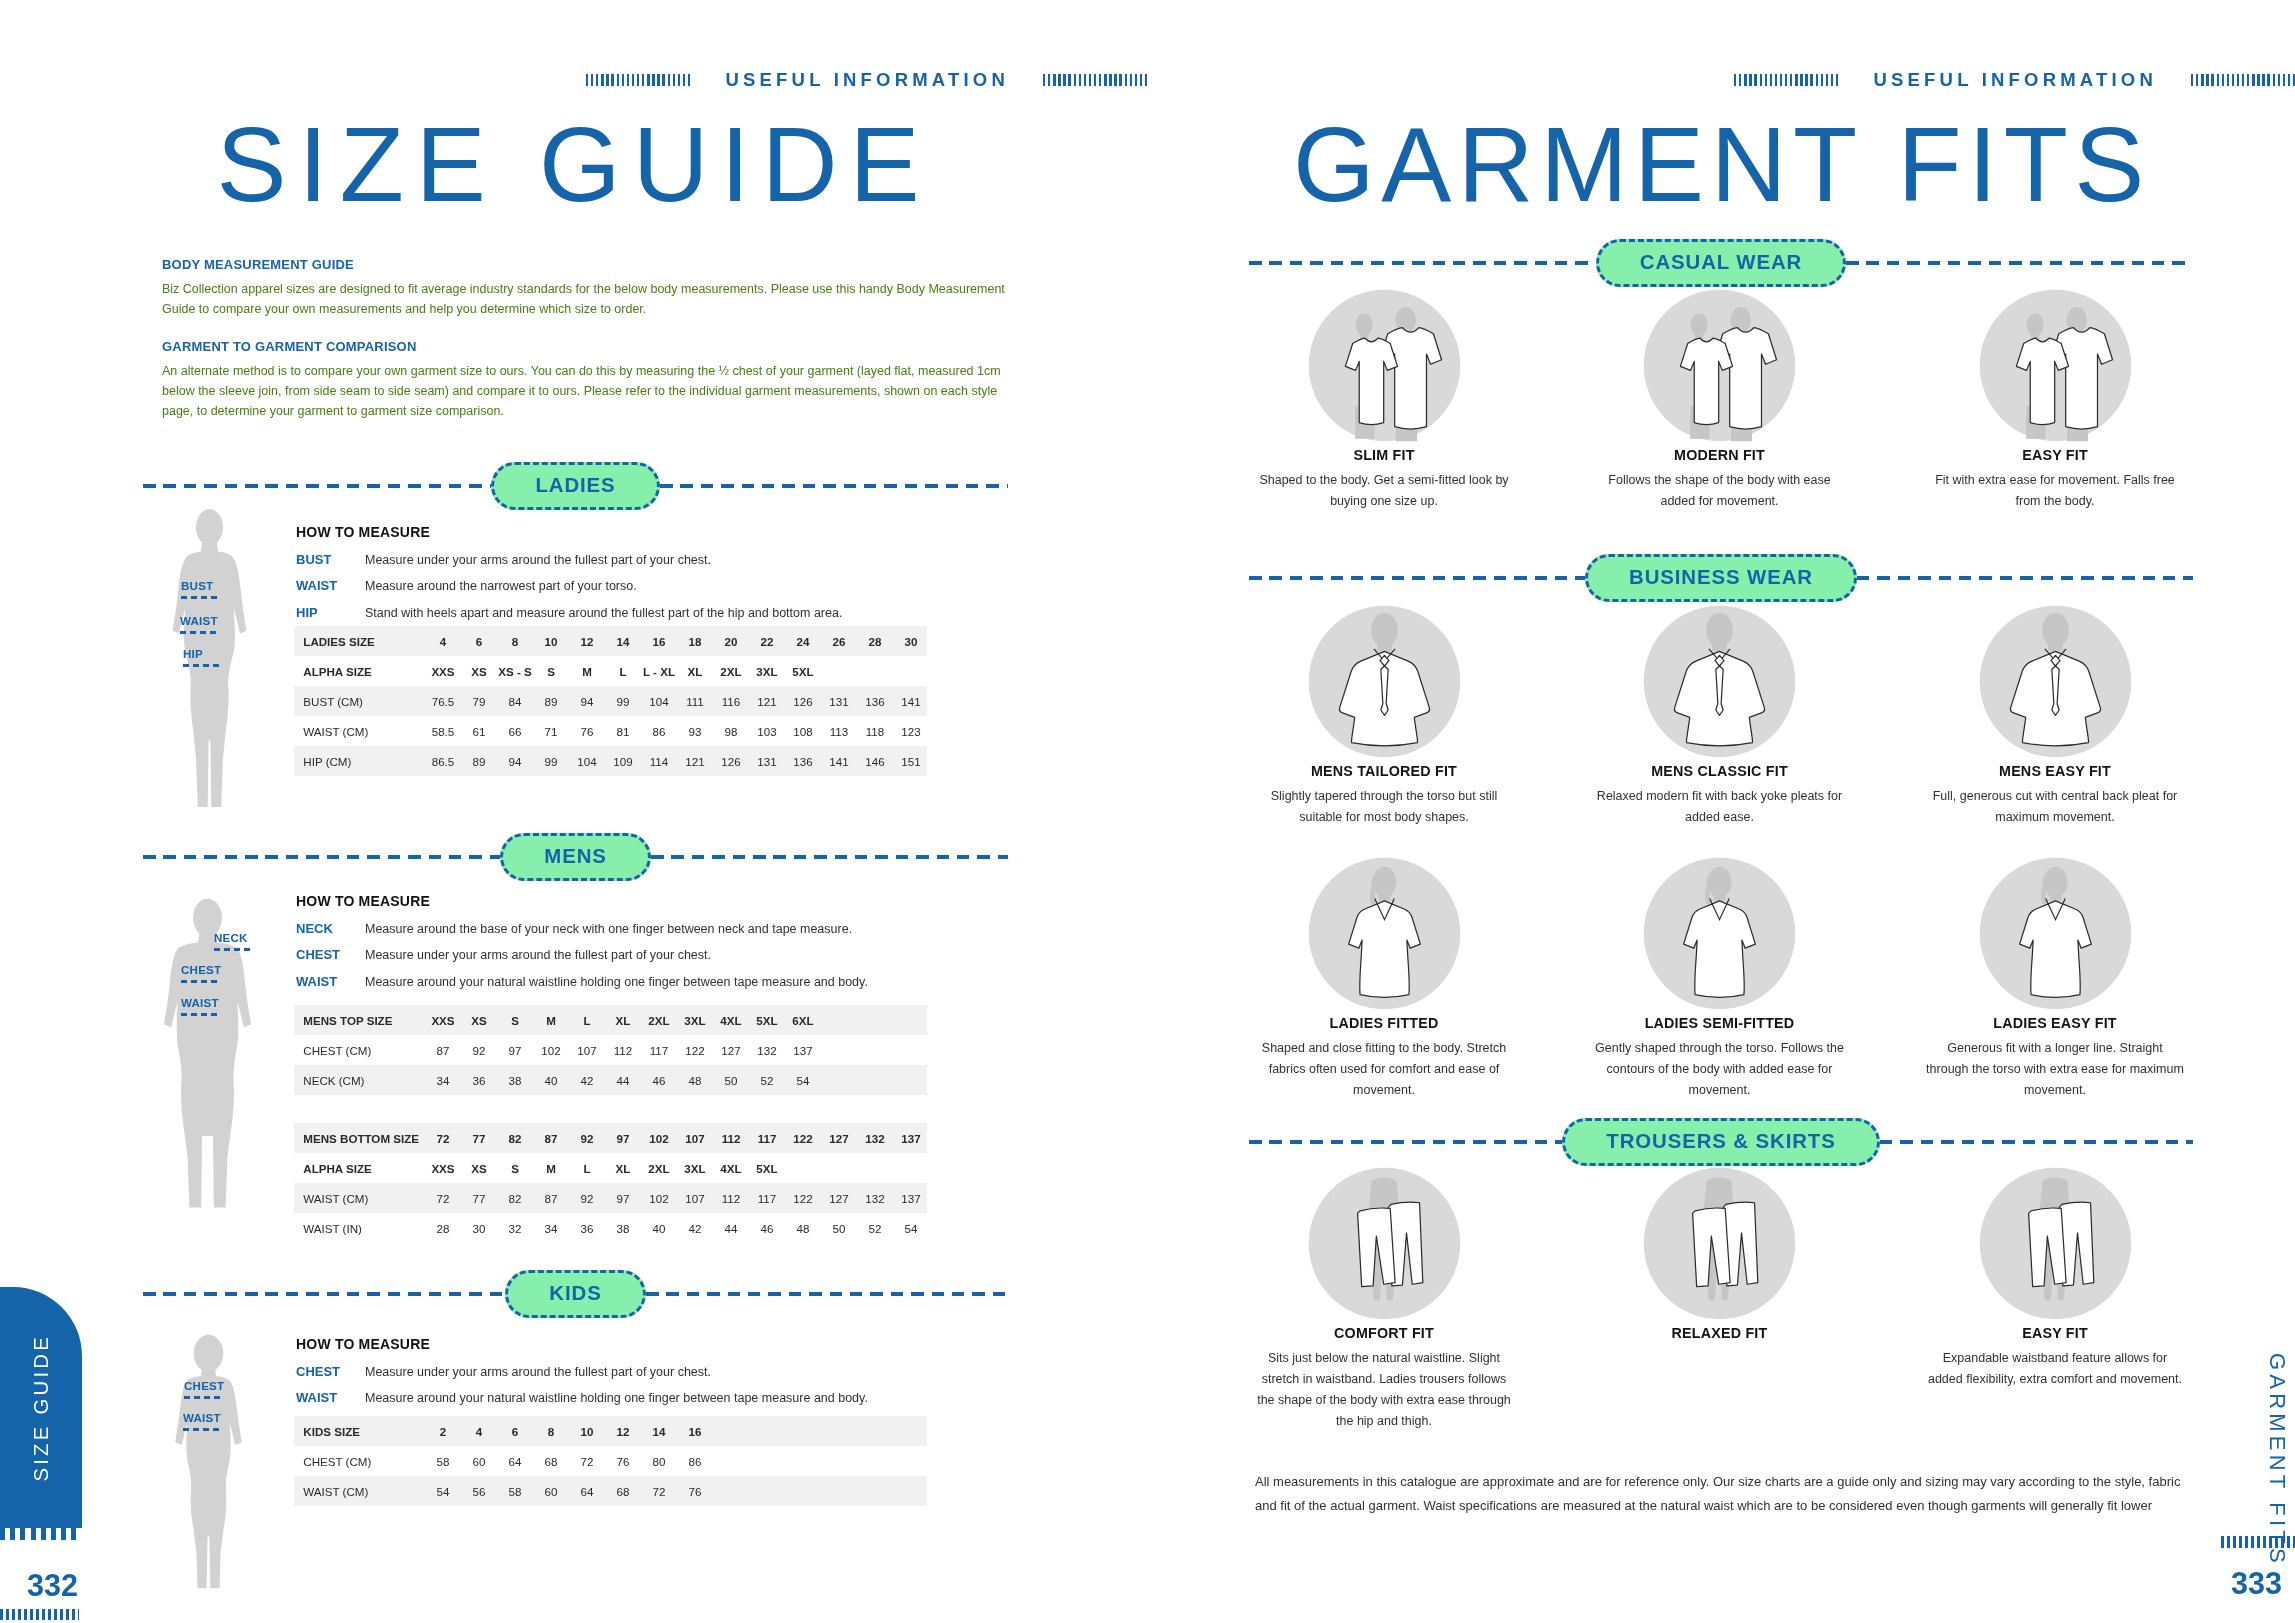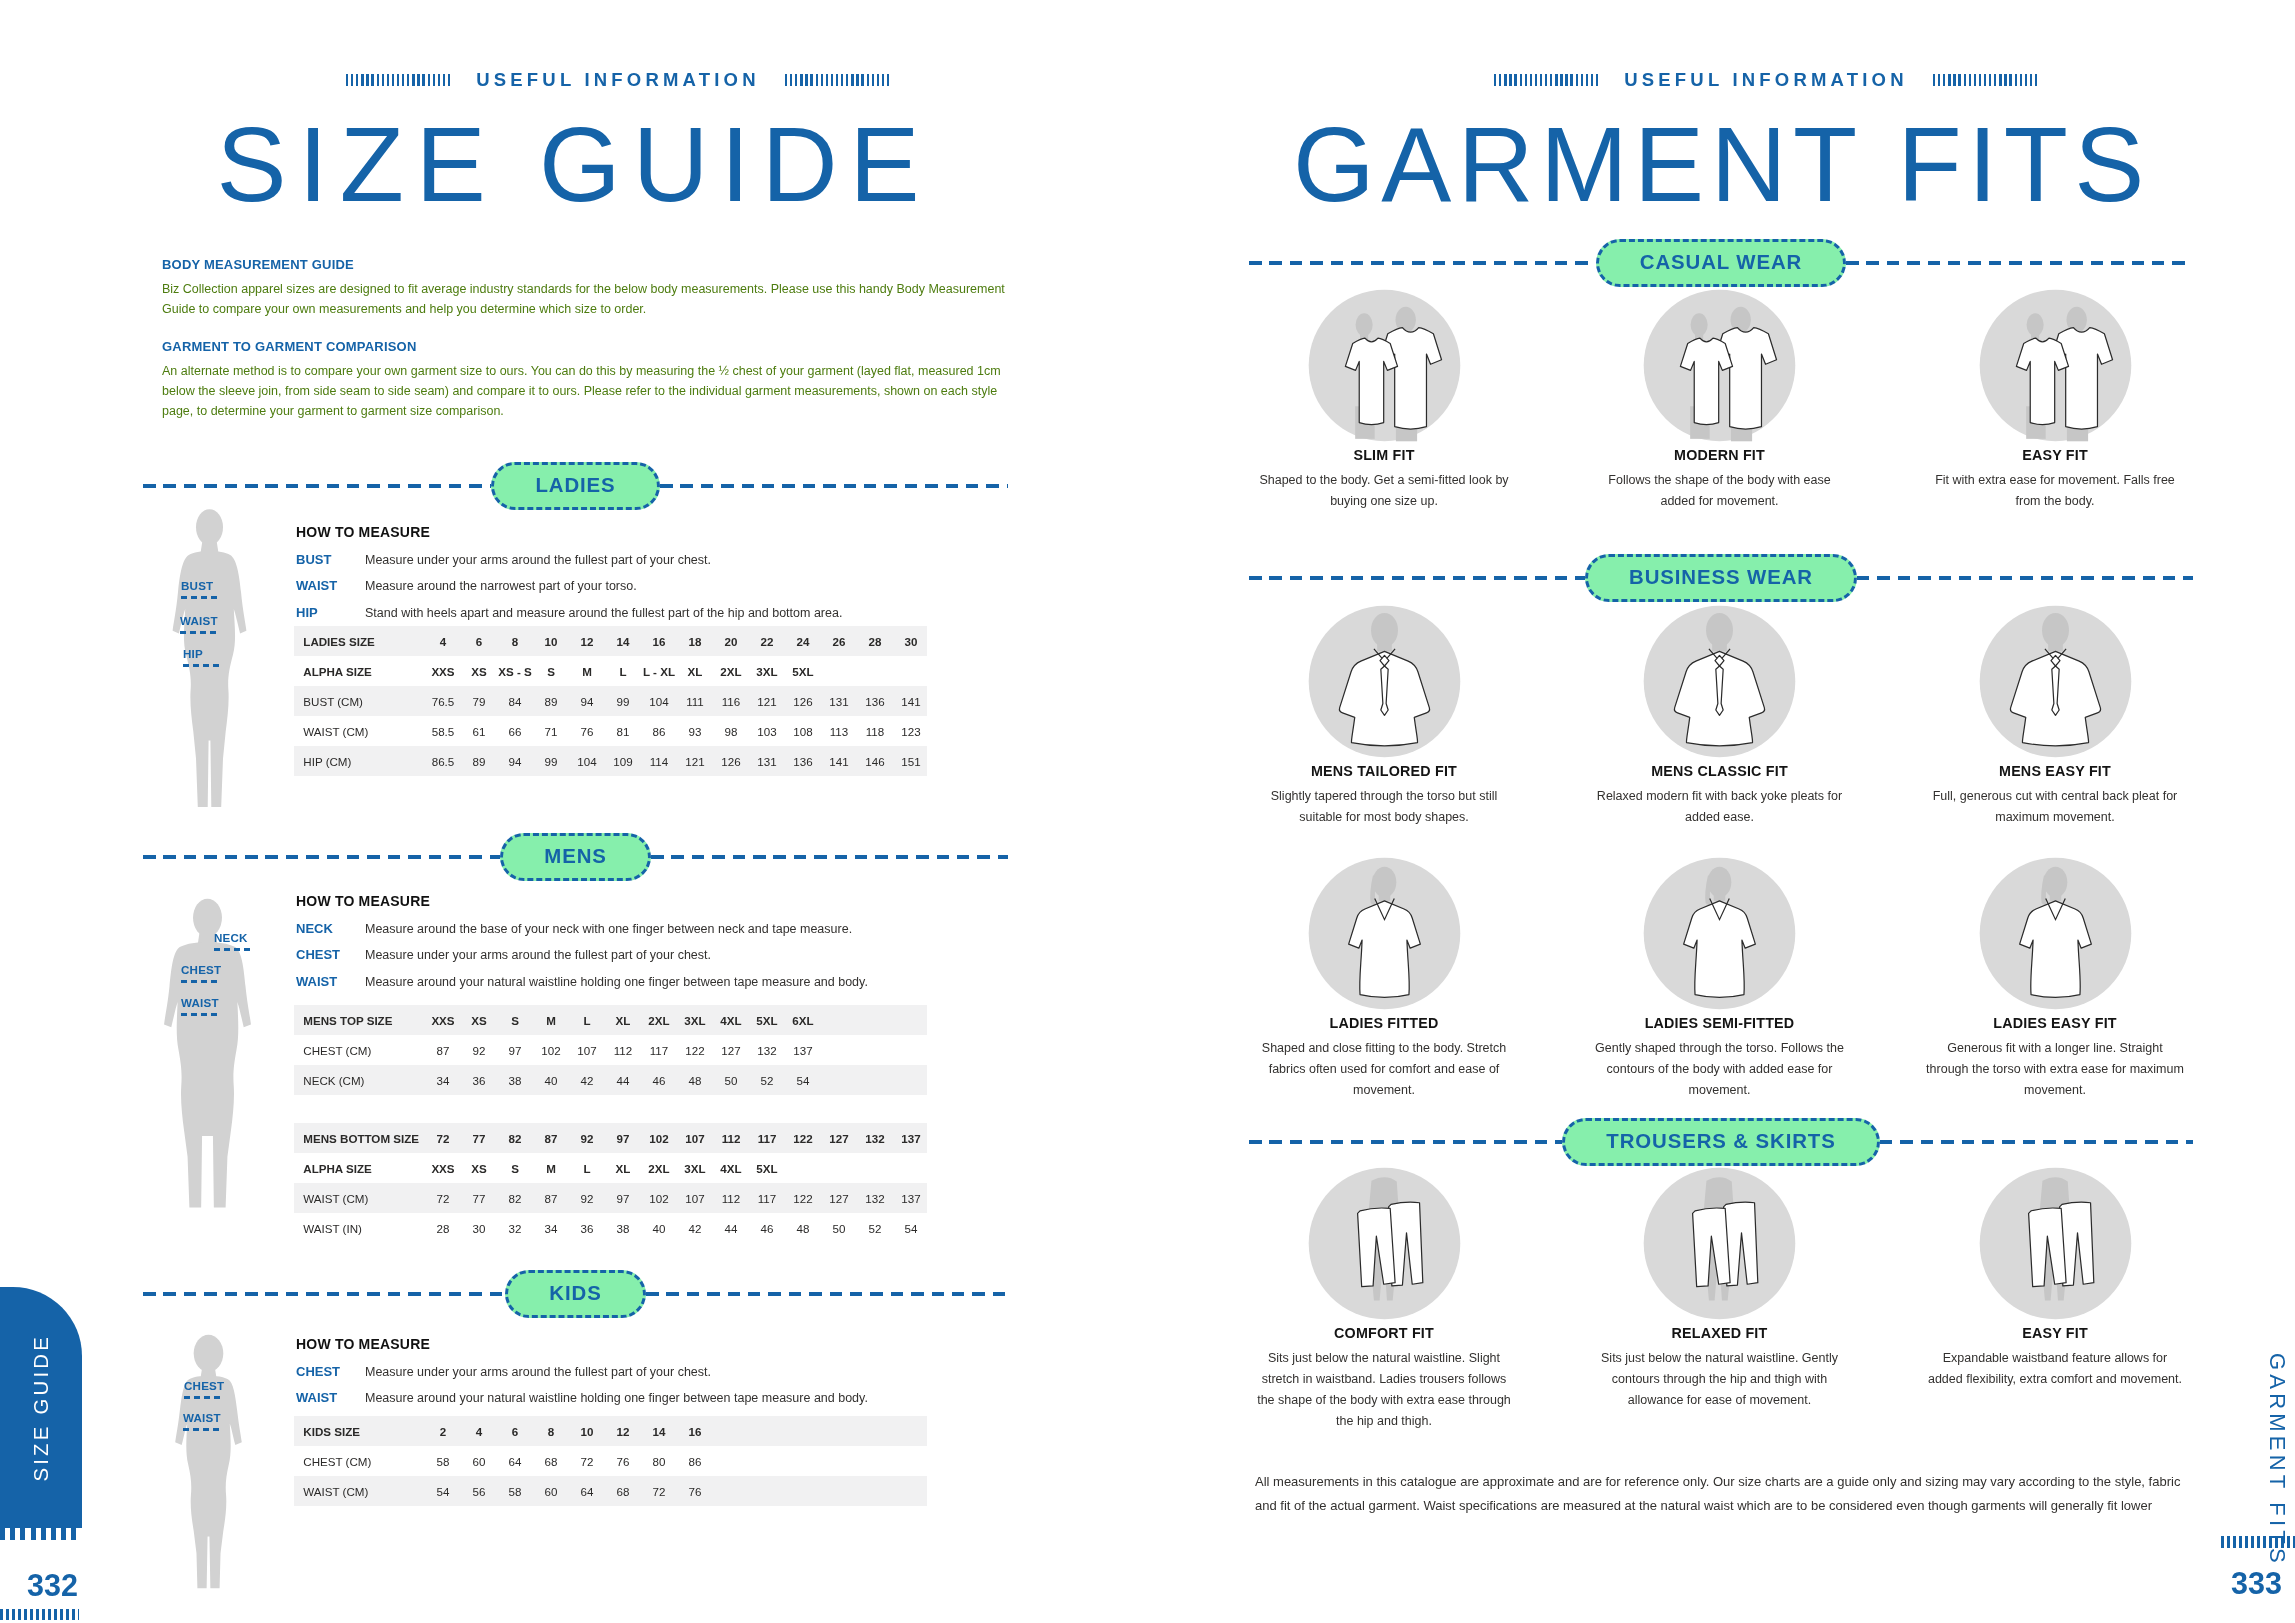--- a/index.html
+++ b/index.html
@@ -11,21 +11,21 @@
     --stripe:#f1f1f2;
   }
   *{margin:0;padding:0;box-sizing:border-box;}
   html,body{margin:0;padding:0;}
   body{overflow:hidden;background:#fff;}
   .canvas{
     position:relative;width:2295px;height:1623px;background:#fff;
     font-family:"Liberation Sans", sans-serif;color:var(--ink);
   }
   
-  .kicker{position:absolute;display:flex;align-items:center;justify-content:center;gap:25px;margin-left:44px;}
+  .kicker{position:absolute;display:flex;align-items:center;justify-content:flex-end;gap:34px;}
   .kicker .ticks{width:105px;height:11.6px;background:repeating-linear-gradient(90deg,var(--blue) 0 2.3px,transparent 2.3px 5.1px);}
   .kicker .kicker-text{color:var(--blue);font-size:18.5px;font-weight:bold;letter-spacing:4.2px;}
   .kicker-left{top:69px;left:0;width:1148px;}
   .kicker-right{top:69px;left:1148px;width:1148px;}
   
   .big-title{position:absolute;width:1148px;text-align:center;color:var(--blue);
     font-weight:100;font-size:105px;letter-spacing:12px;line-height:1;}
   .big-title.left{top:112px;left:0;}
   .big-title.right{top:112px;left:1148px;letter-spacing:6.5px;}
   
@@ -563,21 +563,20 @@
           <use href="#icon-trousers"></use>
         </svg>
       <div class="fit-title">COMFORT FIT</div>
       <div class="fit-desc">Sits just below the natural waistline. Slight stretch in waistband. Ladies trousers follows the shape of the body with extra ease through the hip and thigh.</div>
     </div>
     <div class="fit-card">
       <svg class="fit-icon" viewBox="0 0 352 352" width="163" height="163">
           <use href="#icon-trousers"></use>
         </svg>
       <div class="fit-title">RELAXED FIT</div>
-      <div class="fit-desc">Sits just below the natural waistline. Gently contours through the hip and thigh with allowance for ease of movement.</div>
     </div>
     <div class="fit-card">
       <svg class="fit-icon" viewBox="0 0 352 352" width="163" height="163">
           <use href="#icon-trousers"></use>
         </svg>
       <div class="fit-title">EASY FIT</div>
       <div class="fit-desc">Expandable waistband feature allows for added flexibility, extra comfort and movement.</div>
     </div>
   </div>
 

